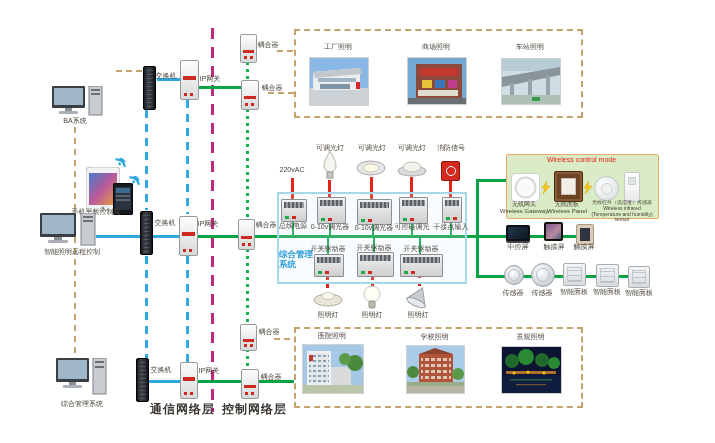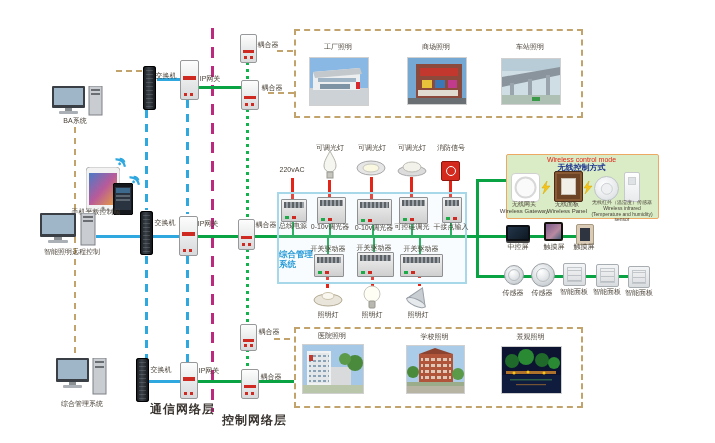--- a/index.html
+++ b/index.html
@@ -288,21 +288,20 @@
           <ellipse cx="14" cy="17" rx="10" ry="3.4" fill="#e7eaed" stroke="#98a0a8"></ellipse>
         </g>
       </svg>
   </div>
   <div class="lbl" style="left:313px;top:311px;width:30px;">照明灯</div>
   <div class="lbl" style="left:357px;top:311px;width:30px;">照明灯</div>
   <div class="lbl" style="left:403px;top:311px;width:30px;">照明灯</div>
 
   <div class="wbox" style="left:506px;top:154px;width:151px;height:63px;"></div>
   <div class="lbl" style="left:506px;top:156px;width:151px;color:#e52418;font-size:7px;">Wireless control mode</div>
-  <div class="lbl" style="left:506px;top:163px;width:151px;color:#1a2f8f;font-weight:bold;font-size:8px;">无线控制方式</div>
   <div class="wgw" style="left:511px;top:173px;width:27px;height:27px;"></div>
   <div class="abs" style="left:540px;top:181px;">
     <svg width="12" height="13" viewBox="0 0 12 13">
         <polygon points="7,0 2,7 5,7 3,13 10,5 6,5" fill="#f5c518" stroke="#d8a20c" stroke-width=".5"></polygon>
       </svg>
   </div>
   <div class="wpanel" style="left:554px;top:171px;width:27px;height:29px;"></div>
   <div class="abs" style="left:582px;top:181px;">
     <svg width="12" height="13" viewBox="0 0 12 13">
         <polygon points="7,0 2,7 5,7 3,13 10,5 6,5" fill="#f5c518" stroke="#d8a20c" stroke-width=".5"></polygon>
@@ -432,15 +431,15 @@
         <rect x="4" y="24" width="50" height="3" fill="#d88a2a" opacity=".8"></rect>
         <circle cx="12" cy="26" r="1.5" fill="#f5c518"></circle>
         <circle cx="26" cy="25" r="1.5" fill="#f5c518"></circle>
         <circle cx="42" cy="26" r="1.5" fill="#f5c518"></circle>
         <rect x="8" y="32" width="42" height="1.5" fill="#3a7a4a" opacity=".7"></rect>
         <rect x="14" y="37" width="30" height="1.2" fill="#d88a2a" opacity=".5"></rect>
       </svg>
   </div>
 
   <div class="layerlbl" style="left:150px;top:401px;">通信网络层</div>
-  <div class="layerlbl" style="left:222px;top:412px;">控制网络层</div>
+  <div class="layerlbl" style="left:222px;top:401px;">控制网络层</div>
 
 </div>
 
 </body></html>

